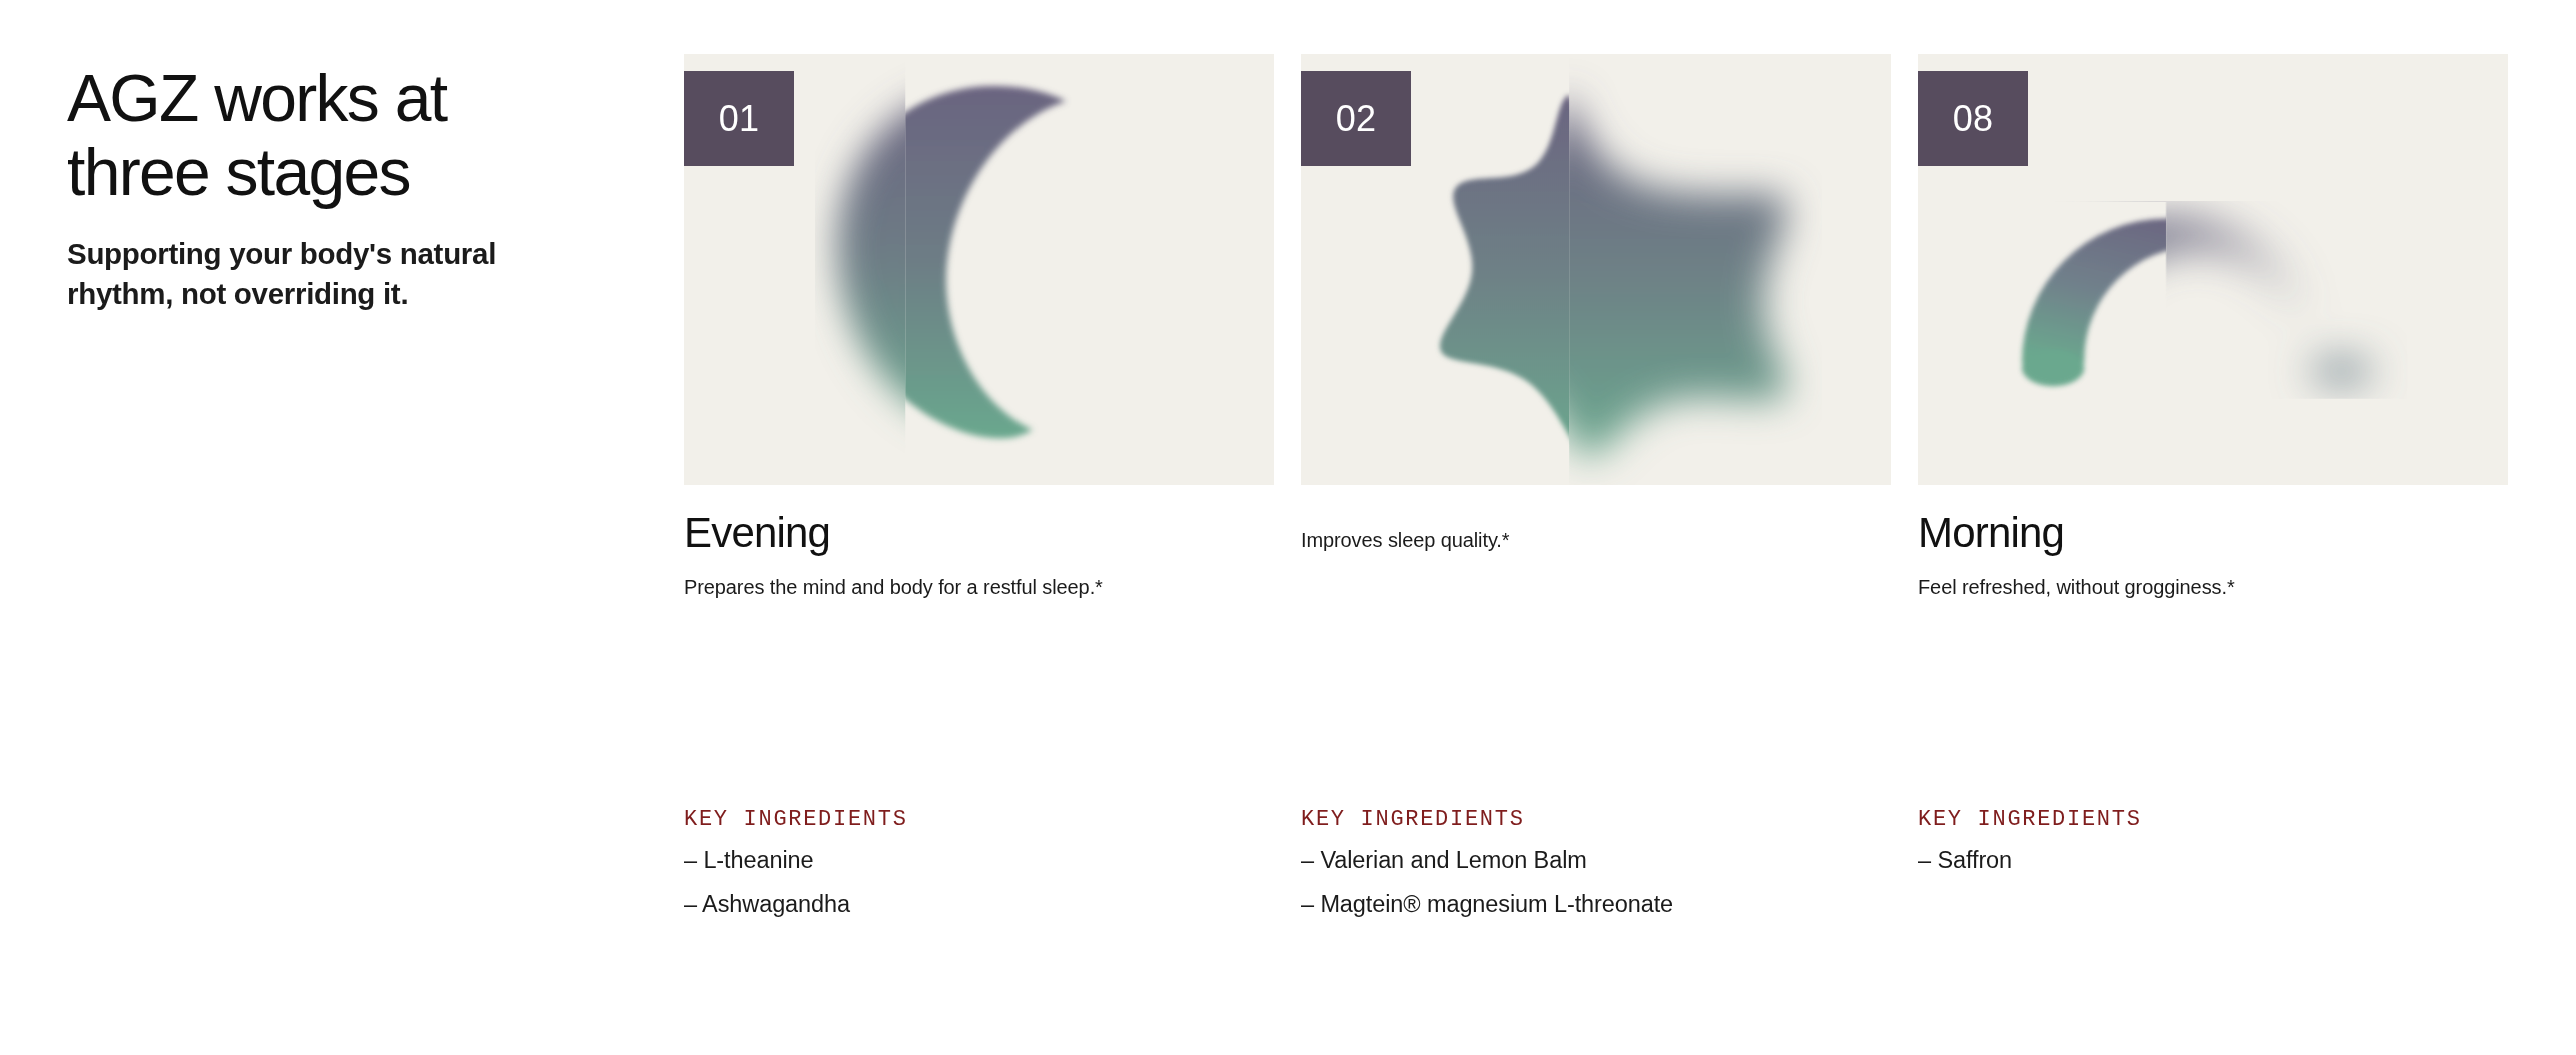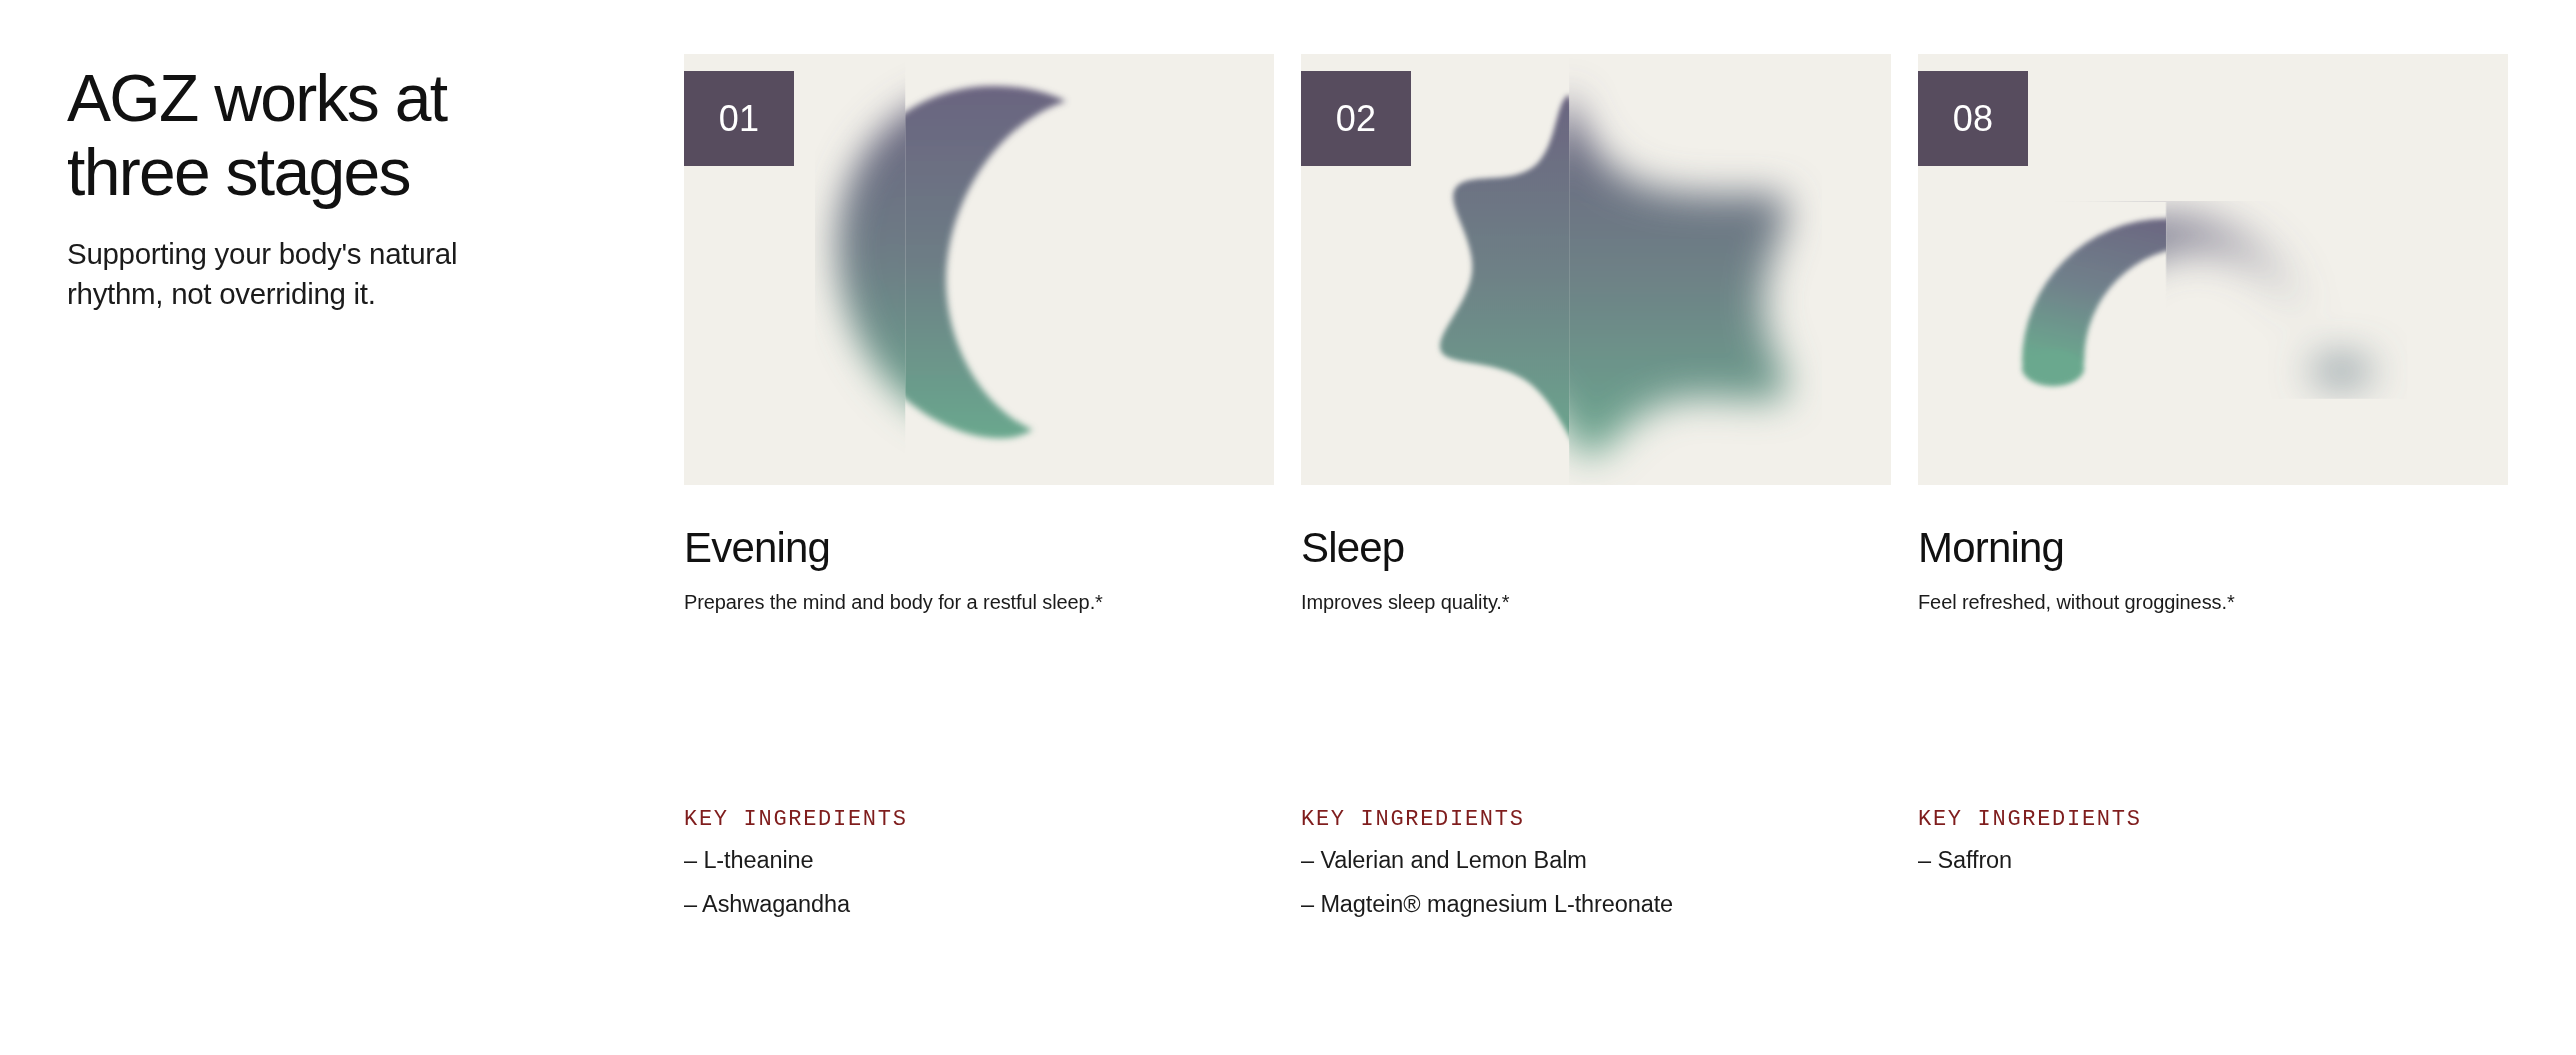--- a/index.html
+++ b/index.html
@@ -29,21 +29,21 @@
     line-height: 1.12;
     font-weight: 400;
     letter-spacing: -1.7px;
     color: #111111;
     margin: 0;
     white-space: pre-line;
   }
   #intro-sub {
     font-size: 29.5px;
     line-height: 1.36;
-    font-weight: 400;
+    font-weight: 700;
     letter-spacing: -0.3px;
     color: #1b1b1b;
     margin: 24px 0 0 0;
     white-space: pre-line;
   }
 
   
   #cards {
     position: absolute;
     left: 684px;
@@ -85,21 +85,21 @@
 
   .art {
     position: absolute;
     inset: 0;
     z-index: 1;
   }
   .art svg { display: block; width: 100%; height: 100%; }
 
   
   .card-body {
-    padding-top: 40px;
+    padding-top: 25px;
   }
   .card-title {
     font-size: 42px;
     line-height: 1.1;
     font-weight: 400;
     letter-spacing: -0.8px;
     color: #111111;
     margin: 0;
   }
   .card-desc {
@@ -263,21 +263,20 @@
                      C 260 275, 215 225, 230 200
                      C 248 172, 320 200, 355 160
                      C 382 128, 380 70, 400 60 Z" fill="url(#g2)"></path>
           </g>
         </svg>
       </div>
       <div class="badge">02</div>
     </div>
 
     <div class="card-body">
-      <h2 class="card-title">Sleep</h2>
       <p class="card-desc">Improves sleep quality.*</p>
     </div>
 
     <div class="ingredients">
       <p class="ingredients-label">KEY INGREDIENTS</p>
       <p class="ingredient-item">– Valerian and Lemon Balm</p>
       <p class="ingredient-item">– Magtein® magnesium L-threonate</p>
     </div>
   </article>
 

